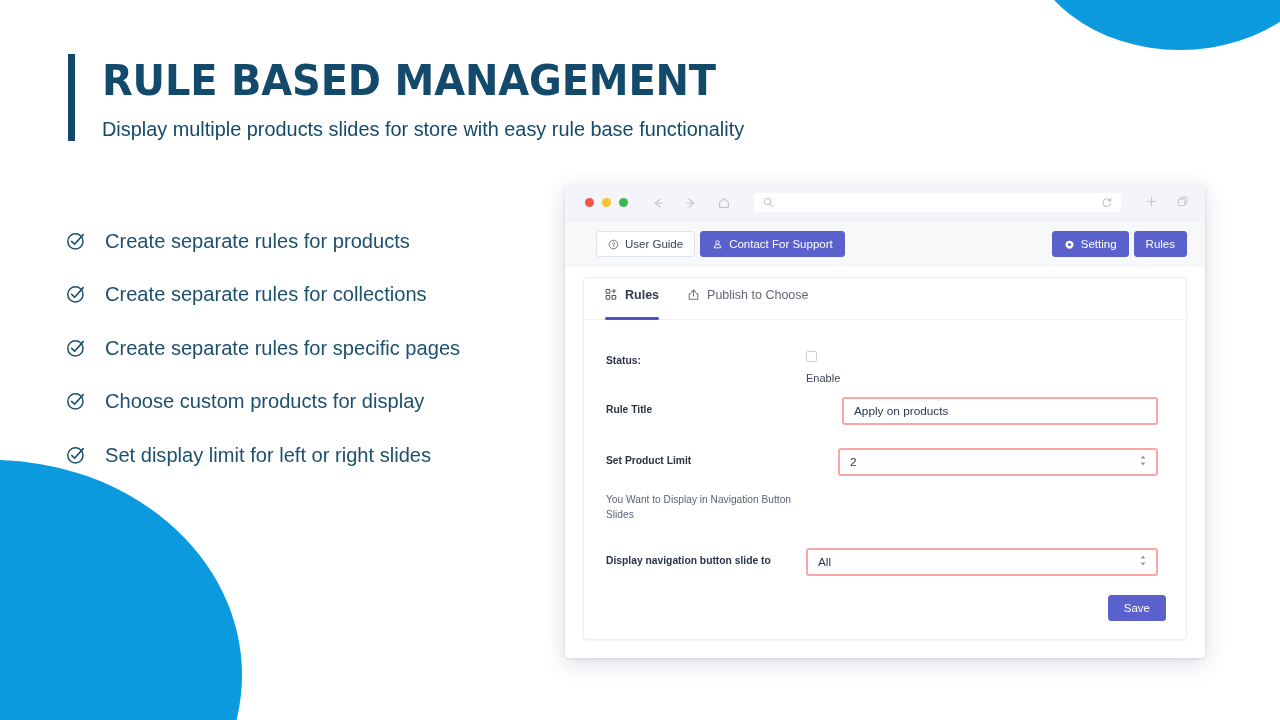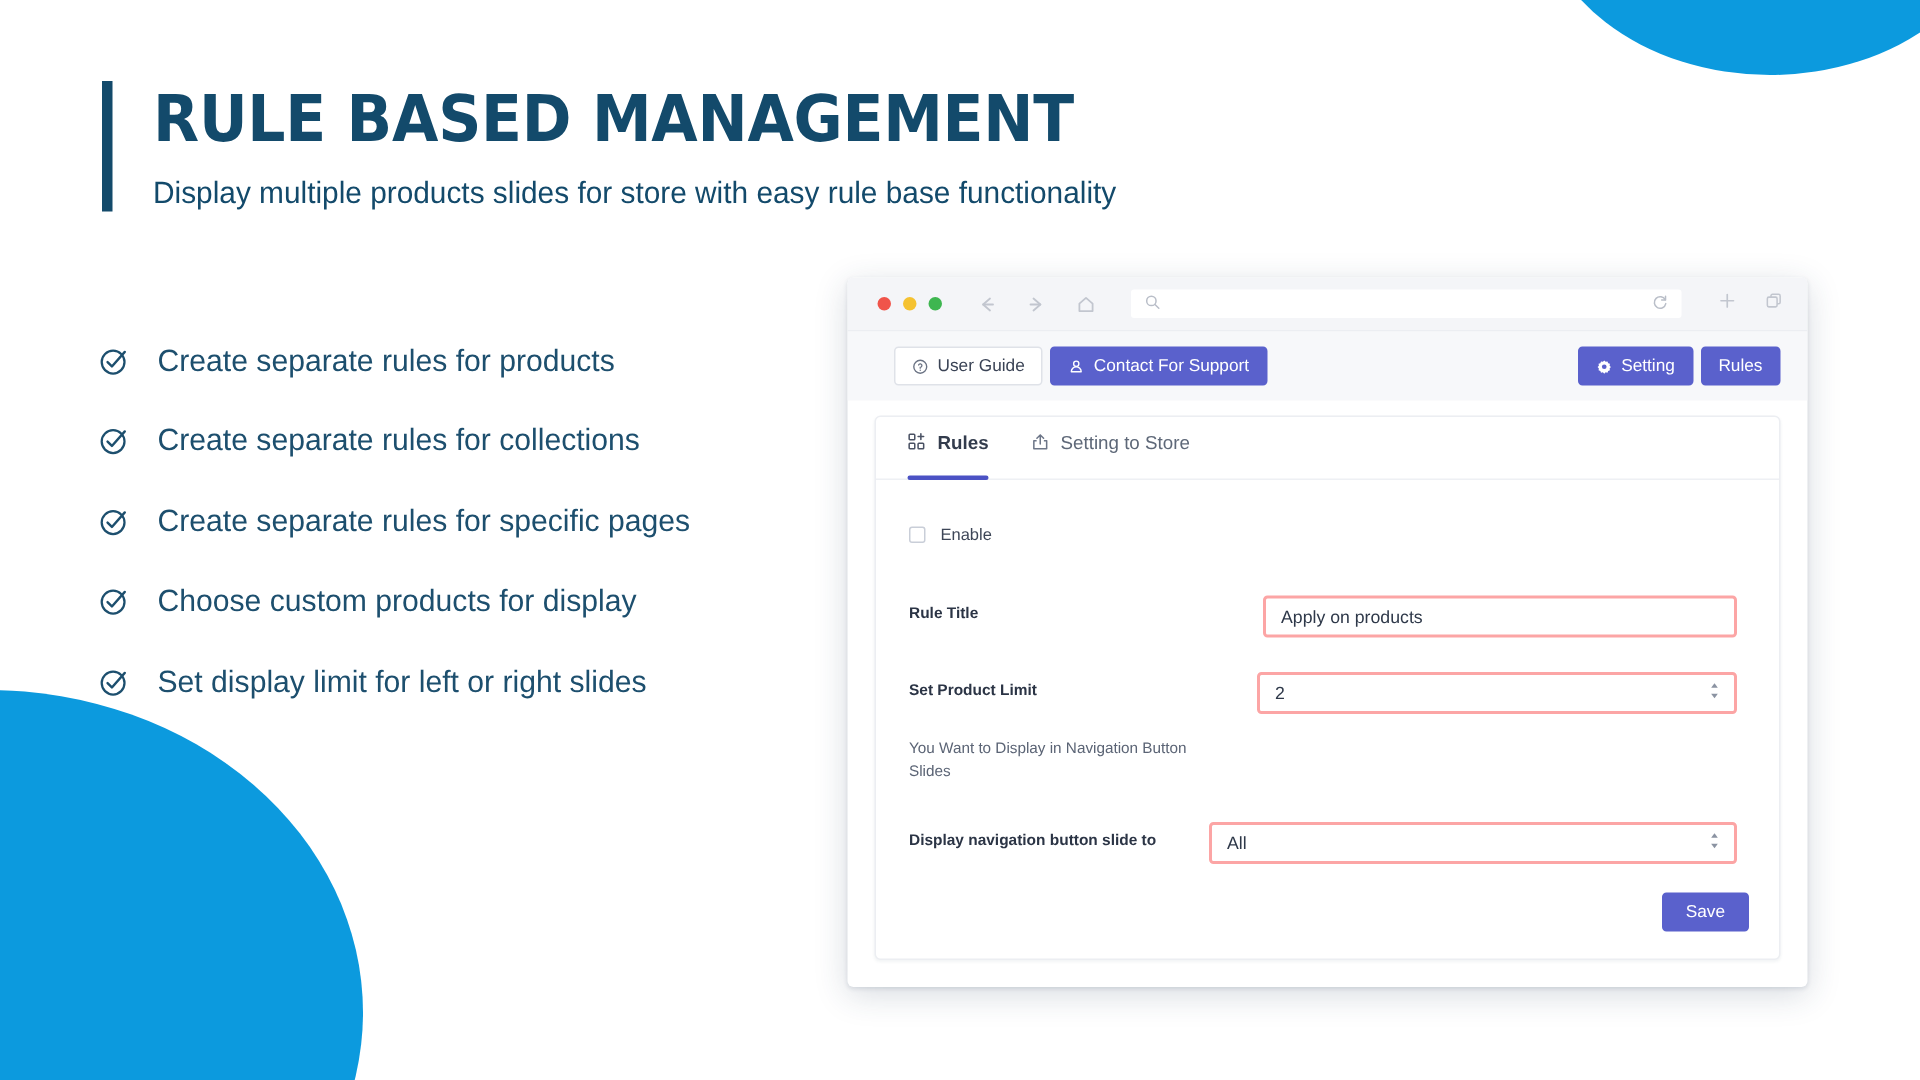--- a/index.html
+++ b/index.html
@@ -122,21 +122,21 @@
     color:#2b3445; padding-top: 6px; line-height:1.45;
   }
   .row .lbl .sub { font-weight: 400; color:#5b6475; font-size:10.2px; display:block; margin-top:24px; }
   .row .ctl { flex: 1; }
   .txtinput, .selectbox {
     width: 100%; height: 28px; border:2px solid #fca5a5; border-radius:3px;
     background:#fff; font-size:11.8px; color:#2e3849;
     padding: 0 10px; display:flex; align-items:center; position:relative;
   }
   .selectbox .spin { position:absolute; right:9px; top:50%; transform:translateY(-50%); color:#8b93a2; }
-  .chk-row { display:flex; align-items:flex-start; gap:10px; padding-top:3px; }
+  .chk-row { display:flex; align-items:flex-start; gap:10px; padding-top:3px;flex-direction:column; }
   .chkbox { width:11px; height:11px; border:1px solid #c9ced8; border-radius:2px; background:#fff; }
   .chk-lbl { font-size:11px; color:#3d4657; }
 
   .r-status { height: 49px; }
   .r-title  { height: 51px; gap: 36px; }
   .r-limit  { height: 100px; gap: 32px; }
   .r-nav    { height: 46px; }
 
   .save-wrap { position:absolute; right: 20px; bottom: 18px; }
   .save-btn {
@@ -315,27 +315,28 @@
           </span>
           <span>Rules</span>
         </div>
         <div class="tab">
           <span>
             <svg width="13" height="13" viewBox="0 0 14 14">
               <path d="M4.4 6.3 H2.4 V12 H11.6 V6.3 H9.6" fill="none" stroke="#6d7688" stroke-width="1.1" stroke-linejoin="round"></path>
               <path d="M7 8.6 V2.2 M4.6 4.5 L7 2.1 L9.4 4.5" fill="none" stroke="#6d7688" stroke-width="1.1" stroke-linecap="round" stroke-linejoin="round"></path>
             </svg>
           </span>
-          <span>Setting to Store</span>
+          <span>Publish to Choose</span>
         </div>
       </div>
 
       <div class="form">
 
         <div class="row r-status">
+          <div class="lbl">Status:</div>
           <div class="ctl">
             <div class="chk-row">
               <span class="chkbox"></span>
               <span class="chk-lbl">Enable</span>
             </div>
           </div>
         </div>
 
         <div class="row r-title">
           <div class="lbl">Rule Title</div>

